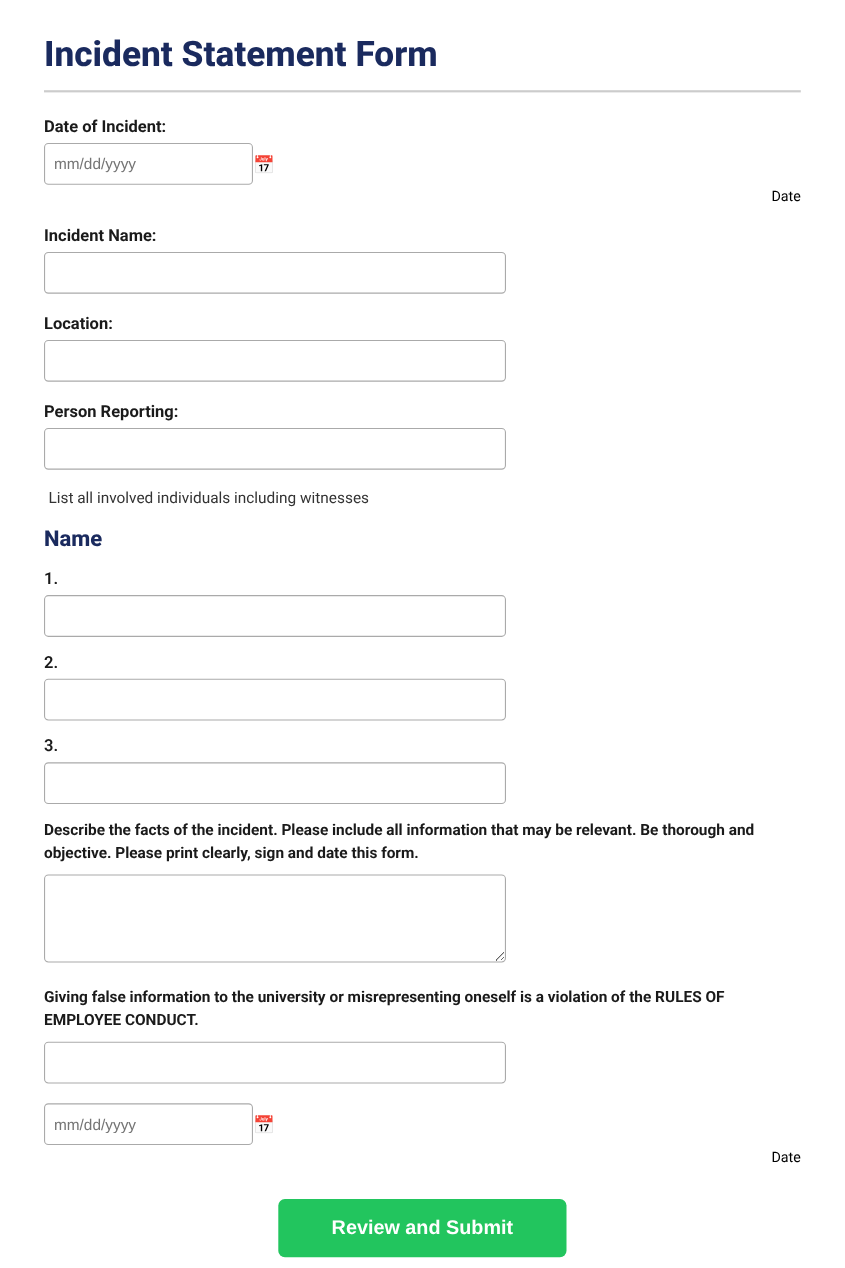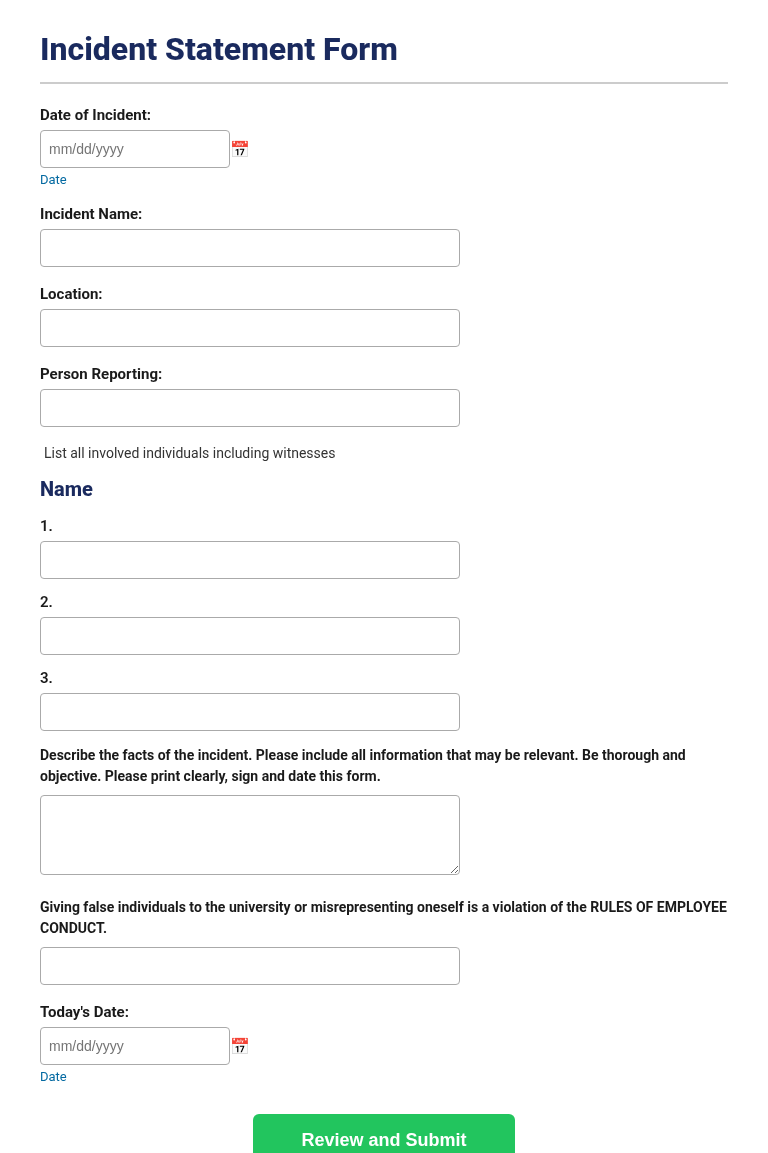--- a/index.html
+++ b/index.html
@@ -76,22 +76,23 @@
     }
 
     .calendar-icon {
       color: #666;
       font-size: 16px;
       cursor: pointer;
     }
 
     .date-hint {
       font-size: 13px;
-      color: #0369a1;
+      color: #000000;
       margin-top: 4px;
+      text-align: right;
     }
 
     .helper-text {
       font-size: 14px;
       color: #333;
       margin-bottom: 16px;
       padding-left: 4px;
     }
 
     .section-heading {
@@ -209,26 +210,25 @@
   <span class="field-number">3.</span>
   <input type="text" class="text-input" style="">
 </div>
 
 <div class="form-section">
   <p class="description-label">Describe the facts of the incident. Please include all information that may be relevant. Be thorough and objective. Please print clearly, sign and date this form.</p>
   <textarea class="textarea-field" style=""></textarea>
 </div>
 
 <div class="form-section">
-  <p class="warning-text">Giving false individuals to the university or misrepresenting oneself is a violation of the RULES OF EMPLOYEE CONDUCT.</p>
-  <input type="text" class="text-input" style="">
-</div>
-
-<div class="form-section">
-  <label class="field-label">Today's Date:</label>
+  <p class="warning-text">Giving false information to the university or misrepresenting oneself is a violation of the RULES OF EMPLOYEE CONDUCT.</p>
+  <input type="text" class="text-input" style="">
+</div>
+
+<div class="form-section">
   <div class="date-input-wrapper">
     <input type="text" placeholder="mm/dd/yyyy" style="">
     <span class="calendar-icon">📅</span>
   </div>
   <div class="date-hint">Date</div>
 </div>
 
 <div class="submit-section">
   <button class="submit-button">Review and Submit</button>
 </div>

